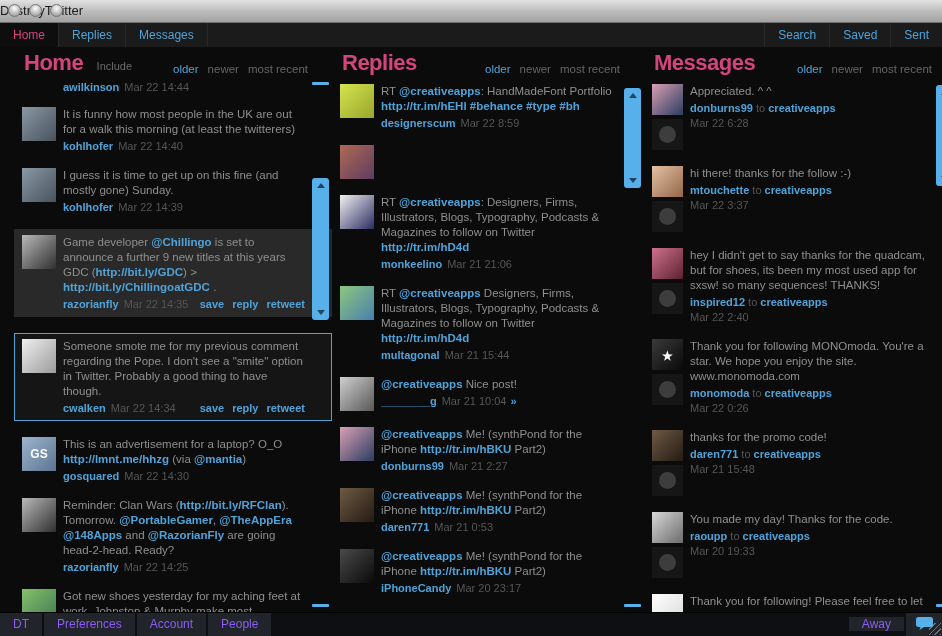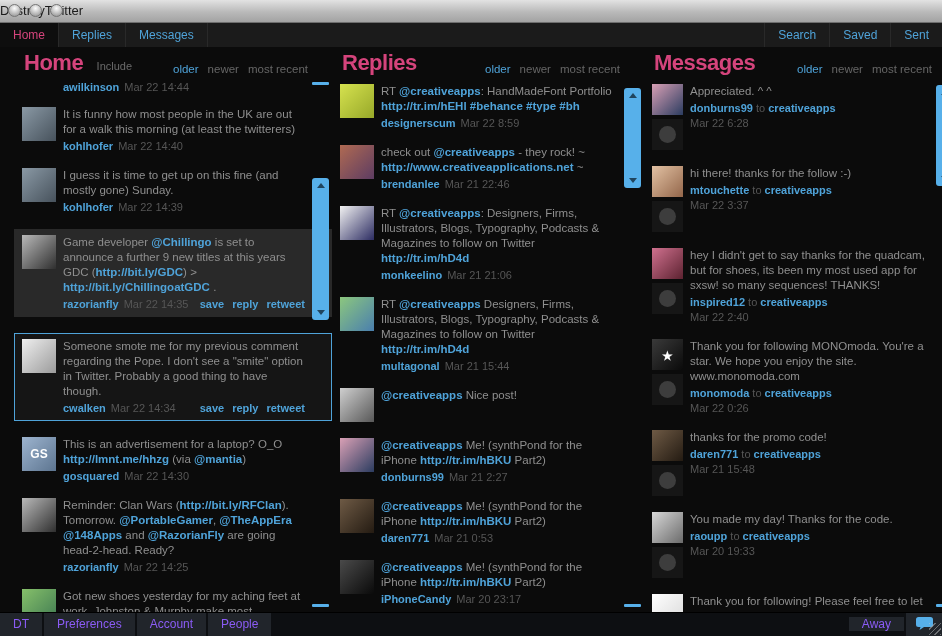--- a/index.html
+++ b/index.html
@@ -236,25 +236,20 @@
       <div class="tweet-byline"><span class="user">designerscum</span><span class="time">Mar 22 8:59</span></div>
 
     </div>
   </div>
           <div class="tweet">
     <div class="av-stack">
       <div class="avatar" style="background: linear-gradient(135deg, rgb(176, 106, 82), rgb(93, 60, 98));">
                 <span class="av-label"></span>
               </div>
     </div>
-    <div class="tweet-body">
-      <div class="tweet-text"><span class="plain">check out </span><span class="lnk">@creativeapps</span><span class="plain"> - they rock! ~ </span><span class="lnk">http://www.creativeapplications.net</span><span class="plain"> ~</span></div>
-      <div class="tweet-byline"><span class="user">brendanlee</span><span class="time">Mar 21 22:46</span></div>
-
-    </div>
   </div>
           <div class="tweet">
     <div class="av-stack">
       <div class="avatar" style="background: linear-gradient(135deg, rgb(242, 242, 242), rgb(44, 44, 98));">
                 <span class="av-label"></span>
               </div>
     </div>
     <div class="tweet-body">
       <div class="tweet-text"><span class="plain">RT </span><span class="lnk">@creativeapps</span><span class="plain">: Designers, Firms, Illustrators, Blogs, Typography, Podcasts &amp; Magazines to follow on Twitter </span><span class="lnk">http://tr.im/hD4d</span></div>
       <div class="tweet-byline"><span class="user">monkeelino</span><span class="time">Mar 21 21:06</span></div>
@@ -274,20 +269,21 @@
     </div>
   </div>
           <div class="tweet">
     <div class="av-stack">
       <div class="avatar" style="background: linear-gradient(135deg, rgb(207, 207, 207), rgb(88, 88, 88));">
                 <span class="av-label"></span>
               </div>
     </div>
     <div class="tweet-body">
       <div class="tweet-text"><span class="lnk">@creativeapps</span><span class="plain"> Nice post!</span></div>
+      <div class="tweet-byline"><span class="user">________g</span><span class="time">Mar 21 10:04</span><span class="reply-ind">»</span></div>
 
     </div>
   </div>
           <div class="tweet">
     <div class="av-stack">
       <div class="avatar" style="background: linear-gradient(135deg, rgb(217, 160, 181), rgb(43, 60, 96));">
                 <span class="av-label"></span>
               </div>
     </div>
     <div class="tweet-body">

